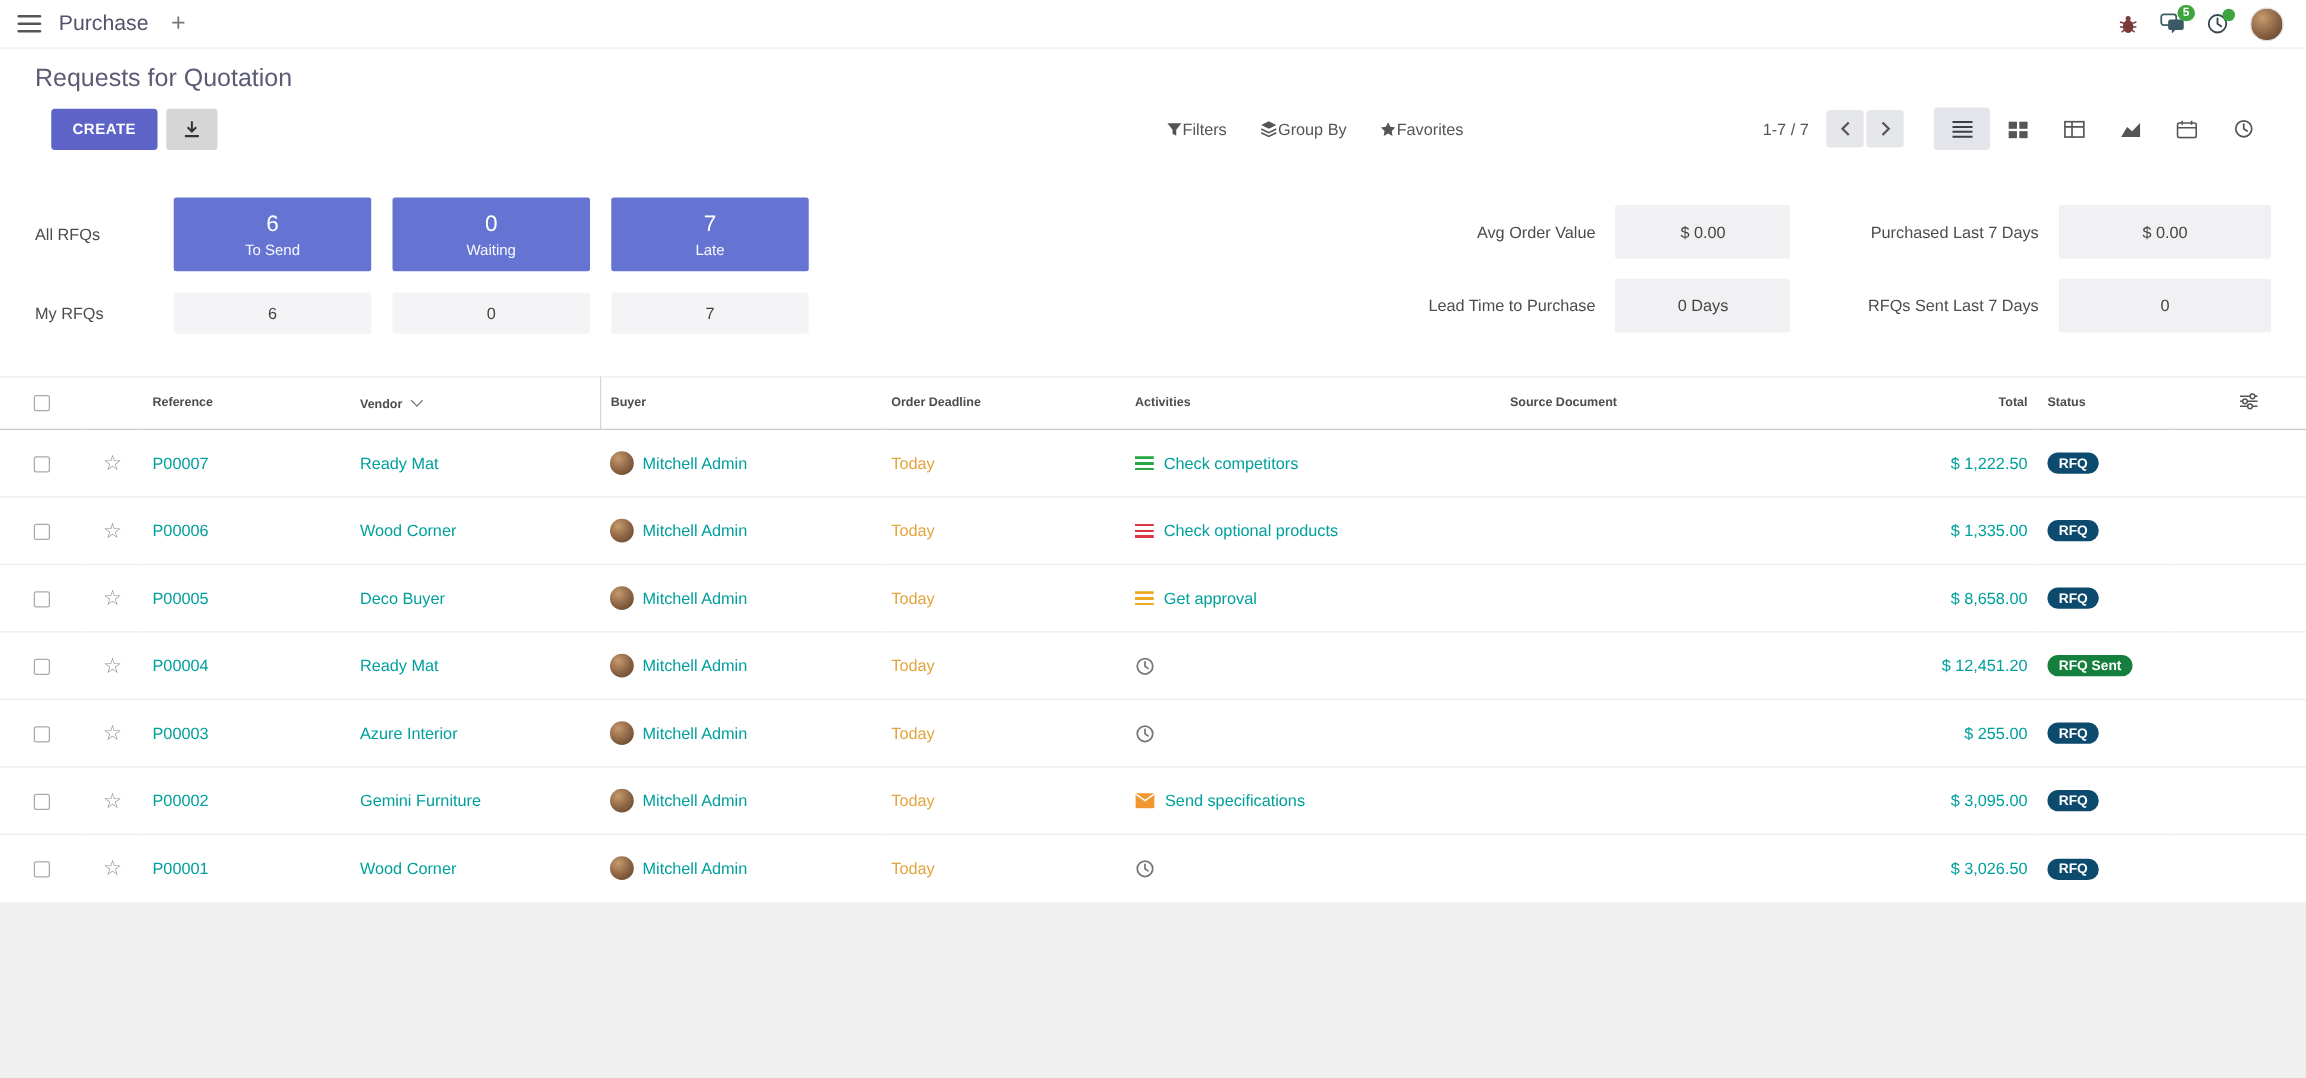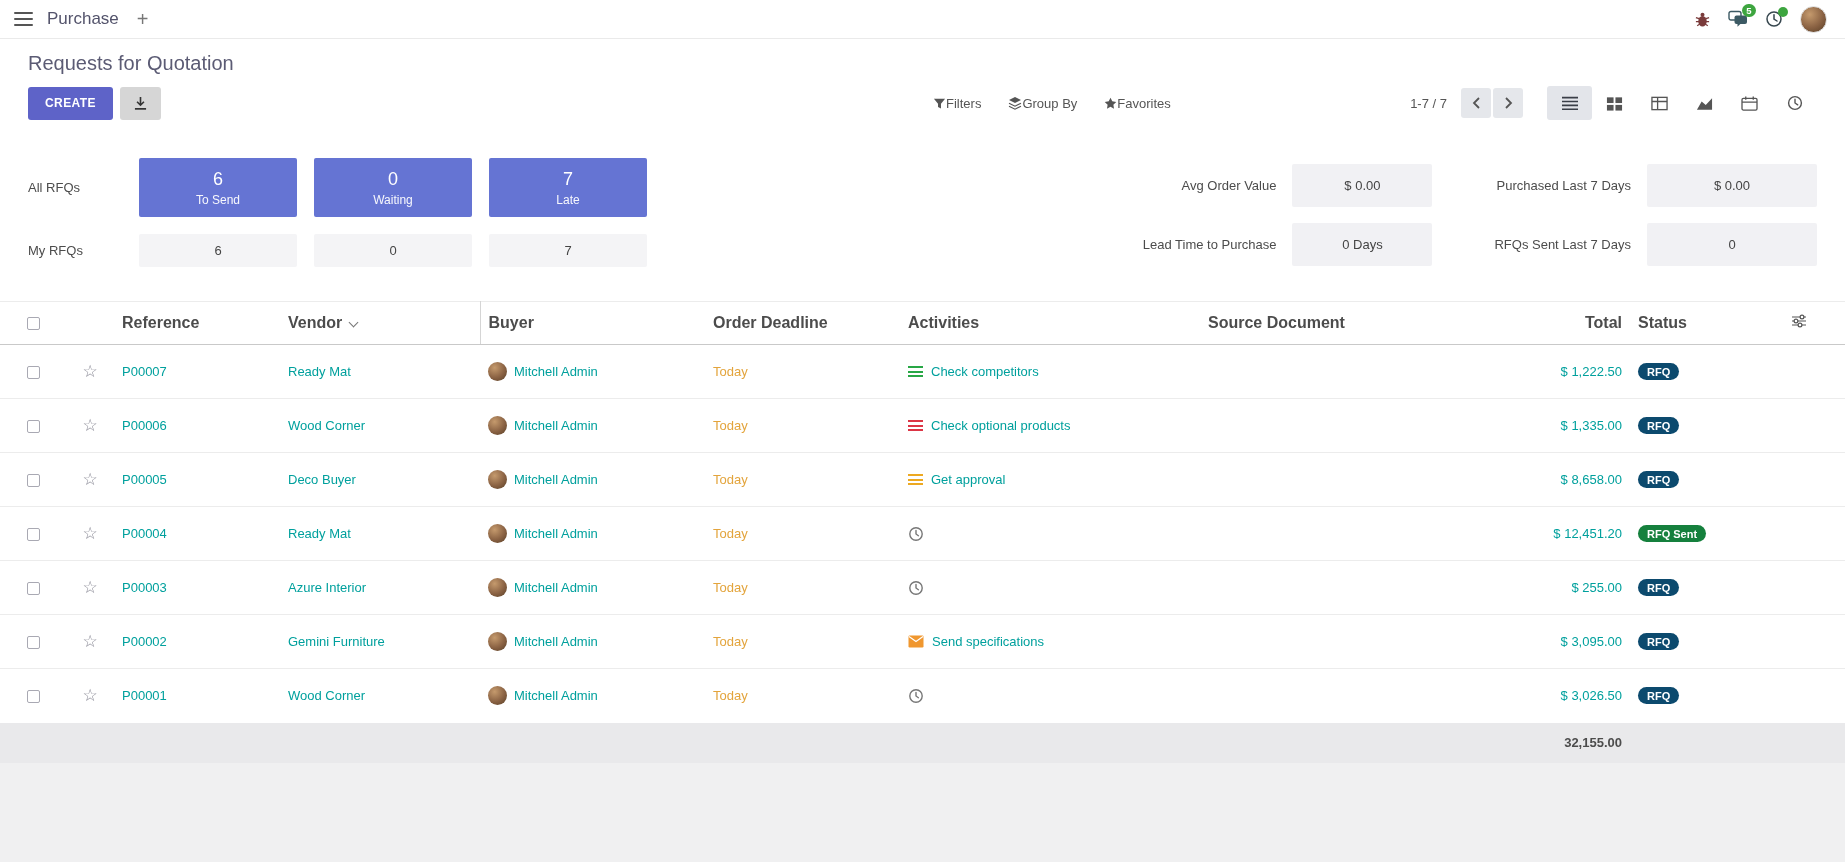--- a/index.html
+++ b/index.html
@@ -24,21 +24,21 @@
   .control-panel { padding:13px 28px 18px 28px; background:#fff; }
   .cp-row1 { display:flex; justify-content:space-between; align-items:center; }
   .page-title { font-size:20px; font-weight:400; color:#5b5b74; }
   .searchbar { position:relative; width:884px; }
   .searchbar input { width:100%; height:31px; border:1px solid #d9d9e0; border-radius:2px; padding:0 34px 0 10px;
     font-size:13px; color:#333; outline:none; font-family:inherit; background:#fff; }
   .searchbar input::placeholder { color:#b3b3bd; }
   .search-icon { position:absolute; right:9px; top:7px; }
 
   .cp-row2 { display:flex; justify-content:space-between; align-items:center; margin-top:11px; }
-  .cp-buttons { display:flex; gap:7px; align-items:center; }
+  .cp-buttons { display:flex; gap:7px; align-items:center;margin-left:13px; }
   .btn-create { height:33px; background:#5e63c8; color:#fff; border:none; border-radius:3px; font-family:inherit;
     font-size:12px; font-weight:bold; letter-spacing:.4px; padding:0 17px; cursor:pointer; }
   .btn-export { width:41px; height:33px; display:flex; align-items:center; justify-content:center;
     background:#d6d6d6; border:none; border-radius:3px; cursor:pointer; }
   .cp-tools { width:884px; display:flex; align-items:center; justify-content:space-between; }
   .filter-group { display:flex; gap:27px; }
   .filter-btn { display:flex; align-items:center; gap:0; font-size:13px; color:#555; cursor:pointer; background:none; border:none; font-family:inherit; }
   .right-tools { display:flex; align-items:center; }
   .pager-text { font-size:13px; color:#555; margin-right:12px; }
   .pager-btn { width:30px; height:30px; background:#e5e7eb; border:none; border-radius:3px; display:flex;
@@ -59,21 +59,21 @@
     font-size:13px; border-radius:2px; cursor:pointer; }
   .dash-stats { display:grid; grid-template-columns:max-content 140px max-content 170px; column-gap:16px; row-gap:16px;
     align-items:center; align-content:start; margin-top:6px; }
   .stat-label { font-size:13px; color:#4c4c4c; justify-self:end; }
   .stat-label.pad { margin-left:46px; }
   .stat-value { height:43px; background:#f1f1f4; display:flex; align-items:center; justify-content:center;
     font-size:13px; color:#444; border-radius:2px; }
 
   
   .list-table { width:100%; border-collapse:collapse; table-layout:fixed; }
-  .list-table th { font-size:16px; color:#4c4c4c; font-weight:600; text-align:left; padding:12px 8px;
+  .list-table th { font-size:10px; color:#4c4c4c; font-weight:600; text-align:left; padding:12px 8px;
     border-bottom:1px solid #c9c9c9; border-top:1px solid #ececec; background:#fff; white-space:nowrap; cursor:pointer; }
   .list-table td { font-size:13px; color:#444; padding:0 8px; height:54px; border-top:1px solid #ececec;
     white-space:nowrap; overflow:hidden; background:#fff; }
   .list-table tbody tr:first-child td { border-top:none; }
   .col-check, .col-star { text-align:center !important; }
   th.col-vendor { border-right:1px solid #d5d5d5; }
   th.col-total, td.col-total { text-align:right; }
   a.link { color:#00a09d; text-decoration:none; cursor:pointer; }
   .deadline { color:#e3a43c; }
   .amount { color:#00a09d; }
@@ -469,18 +469,15 @@
             </span>
           </td>
         <td></td>
         <td class="col-total"><span class="amount">$ 3,026.50</span></td>
         <td><span class="pill" data-status="rfq">RFQ</span></td>
         <td></td>
       </tr>
     </tbody>
   </table>
 
-  <div class="list-footer">
-    <span>32,155.00</span>
-  </div>
 
   <div class="bottom-fill"></div>
 </div>
 
 </body></html>

